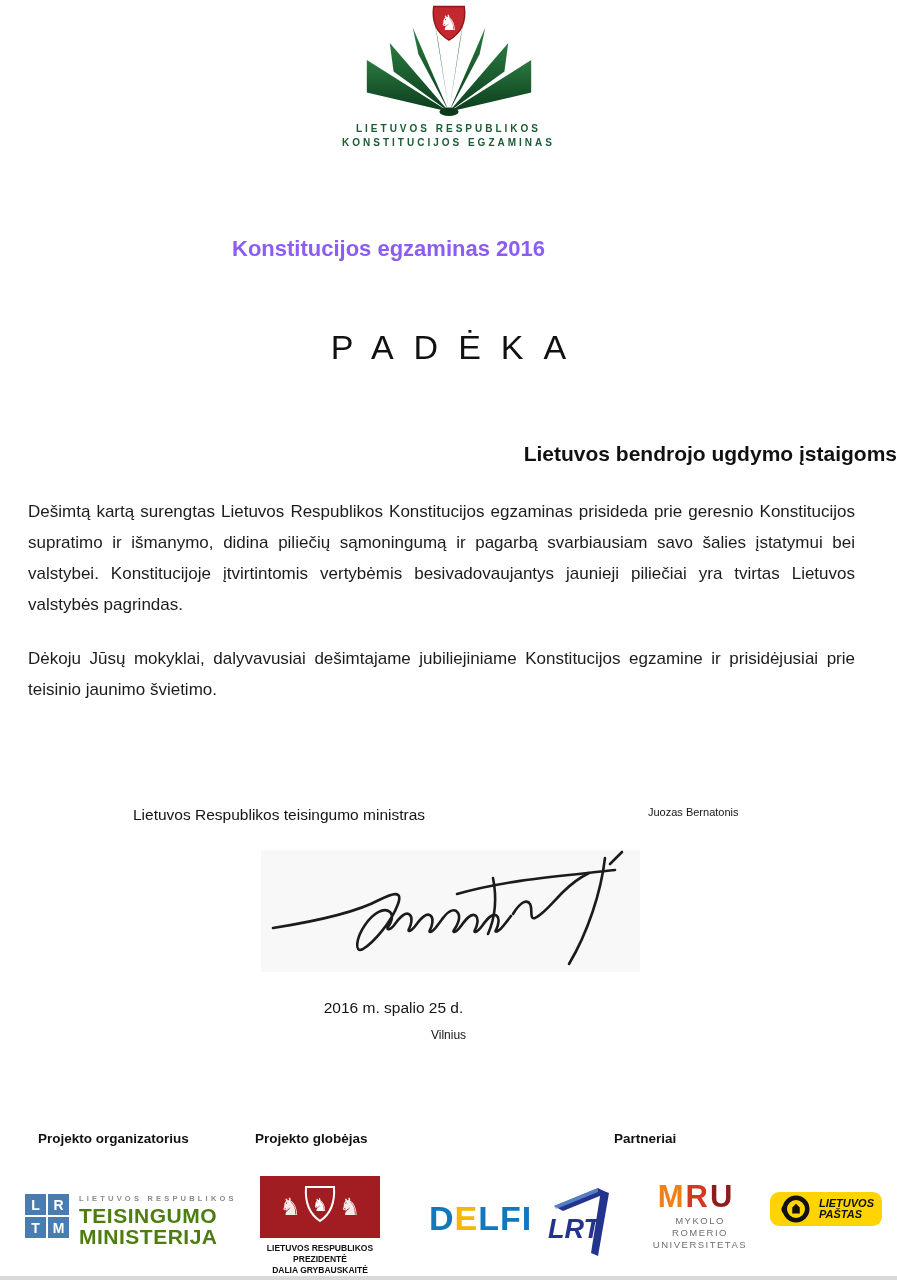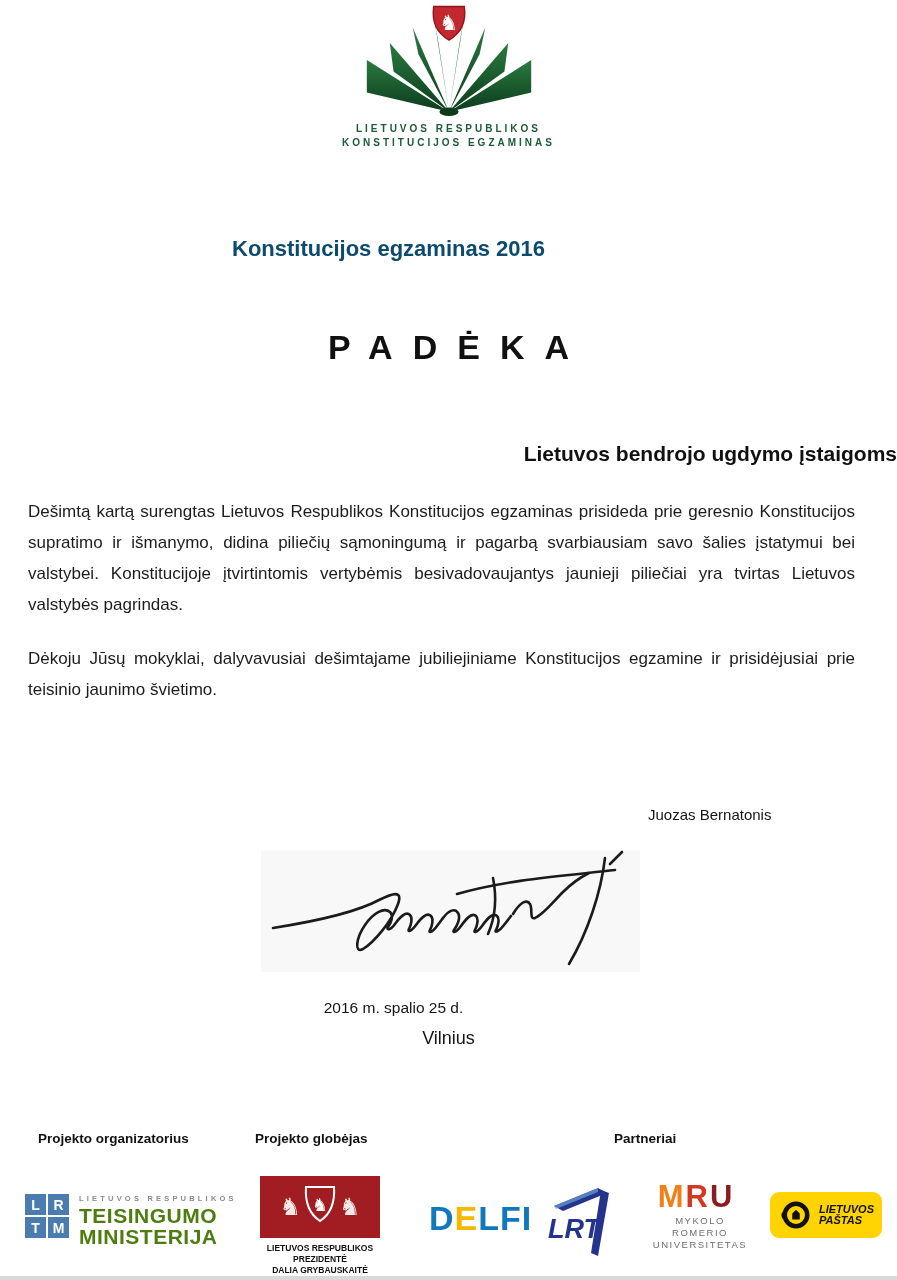--- a/index.html
+++ b/index.html
@@ -7,39 +7,39 @@
   .page{position:relative;width:897px;height:1280px;background:#ffffff;overflow:hidden;margin:0 auto;}
 
   
   .emblem{position:absolute;top:4px;left:0;width:897px;text-align:center;}
   .emblem svg{display:block;margin:0 auto;}
   .emblem-text{margin-top:2px;font-size:10px;font-weight:bold;letter-spacing:3px;
                color:#1a5c33;line-height:14px;}
 
   
   .doc-title{position:absolute;top:236px;left:0;width:777px;text-align:center;
-             font-size:22px;font-weight:bold;color:#0c4a6e;}
+             font-size:22px;font-weight:bold;color:#8b5cf6;}
   .doc-heading{position:absolute;top:328px;left:0;width:897px;text-align:center;
-             font-size:34px;font-weight:bold;letter-spacing:20px;text-indent:20px;color:#111;}
+             font-size:34px;font-weight:normal;letter-spacing:20px;text-indent:20px;color:#111;}
   .doc-recipient{position:absolute;top:442px;left:0;width:897px;text-align:right;
              font-size:21px;font-weight:bold;color:#111;}
 
   
   .doc-body{position:absolute;top:496px;left:28px;width:843px;font-size:17px;
             line-height:31px;text-align:justify;color:#1c1c1c;}
   .doc-body p{margin:0 16px 23px 0;}
 
   
   .sig-role{position:absolute;top:806px;left:133px;font-size:15.5px;color:#151515;}
-  .sig-name{position:absolute;top:806px;left:648px;font-size:15px;color:#151515;}
+  .sig-name{position:absolute;top:806px;left:648px;font-size:11px;color:#151515;}
   .sig-box{position:absolute;top:850px;left:261px;width:379px;height:122px;background:#f8f8f8;}
   .sig-box svg{display:block;}
 
   .date-line{position:absolute;top:999px;left:0;width:787px;text-align:center;font-size:15.5px;color:#151515;}
-  .place-line{position:absolute;top:1028px;left:0;width:897px;text-align:center;font-size:18px;color:#151515;}
+  .place-line{position:absolute;top:1028px;left:0;width:897px;text-align:center;font-size:12px;color:#151515;}
 
   
   .footer-label{position:absolute;top:1131px;font-size:13.5px;font-weight:bold;color:#111;}
   .fl-org{left:38px;} .fl-glob{left:255px;} .fl-part{left:614px;}
 
   
   .logo-ministry{position:absolute;top:1194px;left:25px;display:flex;align-items:flex-start;}
   .lrtm-grid{display:grid;grid-template-columns:21px 21px;grid-template-rows:21px 21px;gap:2px;}
   .lrtm-grid span{background:#4a7cb0;color:#fff;font-weight:bold;font-size:14px;
                   display:flex;align-items:center;justify-content:center;}
@@ -61,21 +61,21 @@
   
   .logo-lrt{position:absolute;top:1182px;left:544px;}
 
   
   .logo-mru{position:absolute;top:1182px;left:642px;width:108px;text-align:center;}
   .mru-letters{font-size:31px;font-weight:800;letter-spacing:2px;line-height:30px;}
   .mru-m{color:#f08019;} .mru-r{color:#d13a20;} .mru-u{color:#8c1c1e;}
   .mru-text{margin-top:3px;font-size:9.5px;letter-spacing:1.5px;color:#6d6e71;line-height:12px;margin-left:8px;}
 
   
-  .logo-post{position:absolute;top:1192px;left:770px;width:112px;height:46px;background:#ffd400;
+  .logo-post{position:absolute;top:1192px;left:770px;width:112px;height:34px;background:#ffd400;
              border-radius:9px;display:flex;align-items:center;justify-content:center;gap:5px;}
   .post-text{font-size:11px;font-weight:800;font-style:italic;color:#111;line-height:11.5px;}
 
   .bottom-strip{position:absolute;left:0;bottom:0;width:897px;height:4px;background:#d9d9d9;}
 </style>
 </head>
 <body>
 
 <div class="page">
 
@@ -112,20 +112,21 @@
 
   <div class="doc-title">Konstitucijos egzaminas 2016</div>
   <div class="doc-heading">PADĖKA</div>
   <div class="doc-recipient">Lietuvos bendrojo ugdymo įstaigoms</div>
 
   <div class="doc-body">
     <p>Dešimtą kartą surengtas Lietuvos Respublikos Konstitucijos egzaminas prisideda prie geresnio Konstitucijos supratimo ir išmanymo, didina piliečių sąmoningumą ir pagarbą svarbiausiam savo šalies įstatymui bei valstybei. Konstitucijoje įtvirtintomis vertybėmis besivadovaujantys jaunieji piliečiai yra tvirtas Lietuvos valstybės pagrindas.</p>
     <p>Dėkoju Jūsų mokyklai, dalyvavusiai dešimtajame jubiliejiniame Konstitucijos egzamine ir prisidėjusiai prie teisinio jaunimo švietimo.</p>
   </div>
 
+  <div class="sig-role">Lietuvos Respublikos teisingumo ministras</div>
   <div class="sig-name">Juozas Bernatonis</div>
 
   <div class="sig-box">
     <svg width="379" height="122" viewBox="0 0 379 122">
       <g fill="none" stroke="#1b1b1b" stroke-width="2.6" stroke-linecap="round">
         <path d="M12,78 C50,72 92,64 118,50 C132,43 142,40 137,54 C130,73 112,93 102,99
                  C93,104 95,88 104,75 C112,63 123,57 129,62 C133,66 130,73 127,77
                  C125,80 129,81 134,74 C139,67 145,61 149,65 C152,68 150,75 148,79
                  C146,82 150,82 155,75 C160,68 166,62 170,66 C173,69 171,76 169,80
                  C167,83 171,83 176,76 L182,68"></path>

